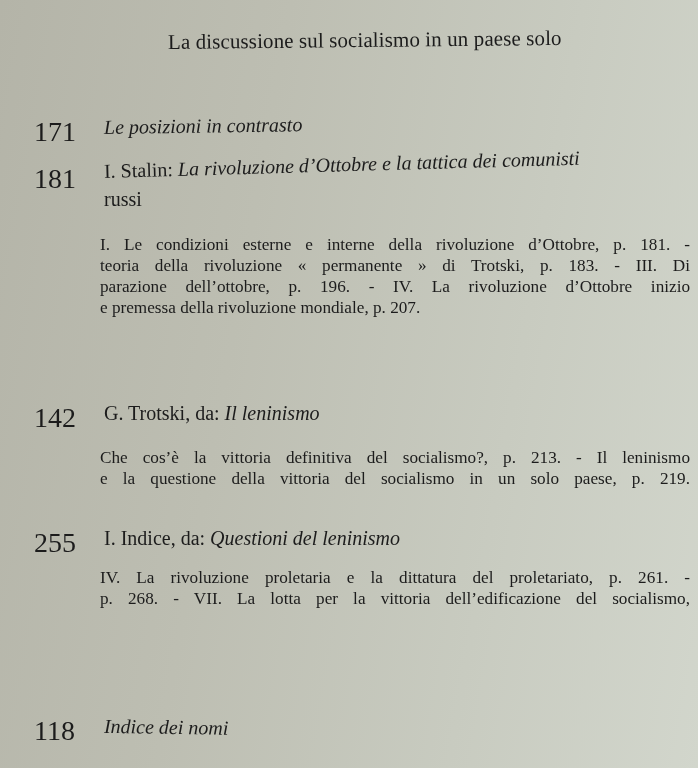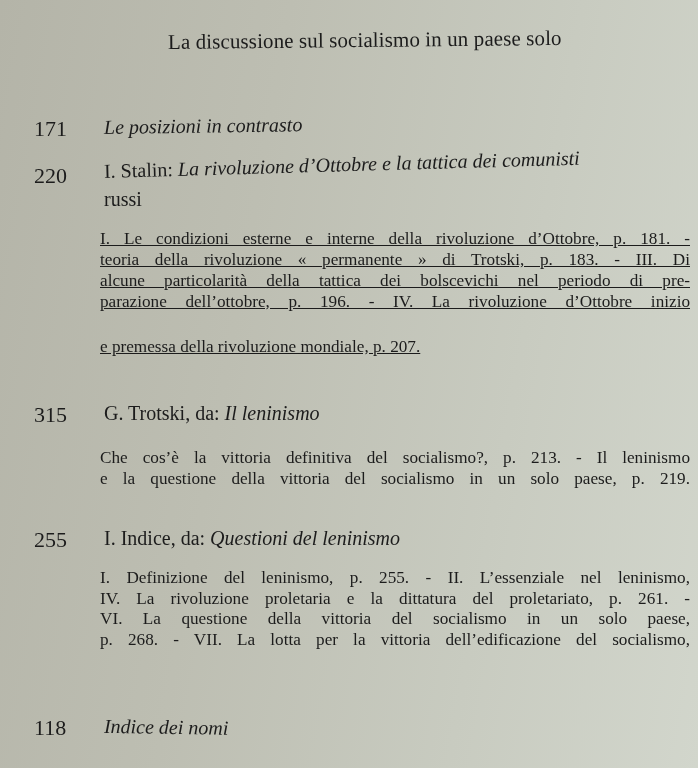--- a/index.html
+++ b/index.html
@@ -13,84 +13,81 @@
   .page { position: absolute; inset: 0; }
   .title {
     position: absolute; top: 30px; left: 168px;
     font-size: 21px; letter-spacing: 0.1px;
     transform: rotate(-0.6deg); transform-origin: left center;
     white-space: nowrap;
   }
   .entry { position: absolute; left: 0; width: 698px; }
   .num {
     position: absolute; left: 34px;
-    font-size: 22px;
+    font-size: 28px;
   }
   .head {
     position: absolute; left: 104px;
     font-size: 20px; white-space: nowrap;
   }
   .head i, .head .it { font-style: italic; }
   .desc {
     position: absolute; left: 100px; width: 590px;
     font-size: 17.2px; line-height: 21px;
     text-align: justify;
   }
   .desc span.line { display: block; text-align: justify; text-align-last: justify; white-space: nowrap; }
-  .desc span.line.last { text-align-last: left; margin-top: 24px; }
+  .desc span.line.last { text-align-last: left; }
   .head2 { position: absolute; left: 104px; top: 28px; font-size: 20px; }
 </style>
 </head>
 <body>
 
 <div class="page">
 
   <div class="title">La discussione sul socialismo in un paese solo</div>
 
   <div class="entry" style="top:116px;">
     <span class="num">171</span>
     <span class="head" style="font-style:italic; transform:rotate(-0.8deg); transform-origin:left center;">Le posizioni in contrasto</span>
   </div>
 
   <div class="entry" style="top:160px;">
-    <span class="num" style="top:3px;">220</span>
+    <span class="num" style="top:3px;">181</span>
     <span class="head" style="transform:rotate(-1.6deg); transform-origin:left center;">
       <span>I. Stalin: </span><i>La rivoluzione d’Ottobre e la tattica dei comunisti</i>
     </span>
     <span class="head2">russi</span>
   </div>
-  <div class="desc" style="top:228px;text-decoration:underline;">
+  <div class="desc" style="top:234px;">
     <span class="line">I. Le condizioni esterne e interne della rivoluzione d’Ottobre, p. 181. -</span>
     <span class="line">teoria della rivoluzione « permanente » di Trotski, p. 183. - III. Di</span>
-    <span class="line">alcune particolarità della tattica dei bolscevichi nel periodo di pre-</span>
     <span class="line">parazione dell’ottobre, p. 196. - IV. La rivoluzione d’Ottobre inizio</span>
     <span class="line last">e premessa della rivoluzione mondiale, p. 207.</span>
   </div>
 
   <div class="entry" style="top:402px;">
-    <span class="num">315</span>
+    <span class="num">142</span>
     <span class="head">
       <span>G. Trotski, da: </span><i>Il leninismo</i>
     </span>
   </div>
   <div class="desc" style="top:447px;">
     <span class="line">Che cos’è la vittoria definitiva del socialismo?, p. 213. - Il leninismo</span>
     <span class="line">e la questione della vittoria del socialismo in un solo paese, p. 219.</span>
   </div>
 
   <div class="entry" style="top:527px;">
     <span class="num">255</span>
     <span class="head">
       <span>I. Indice, da: </span><i>Questioni del leninismo</i>
     </span>
   </div>
   <div class="desc" style="top:568px; line-height:20.5px;">
-    <span class="line">I. Definizione del leninismo, p. 255. - II. L’essenziale nel leninismo,</span>
     <span class="line">IV. La rivoluzione proletaria e la dittatura del proletariato, p. 261. -</span>
-    <span class="line">VI. La questione della vittoria del socialismo in un solo paese,</span>
     <span class="line">p. 268. - VII. La lotta per la vittoria dell’edificazione del socialismo,</span>
   </div>
 
   <div class="entry" style="top:715px;">
     <span class="num">118</span>
     <span class="head" style="font-style:italic; transform:rotate(0.8deg); transform-origin:left center;">Indice dei nomi</span>
   </div>
 
 </div>
 

